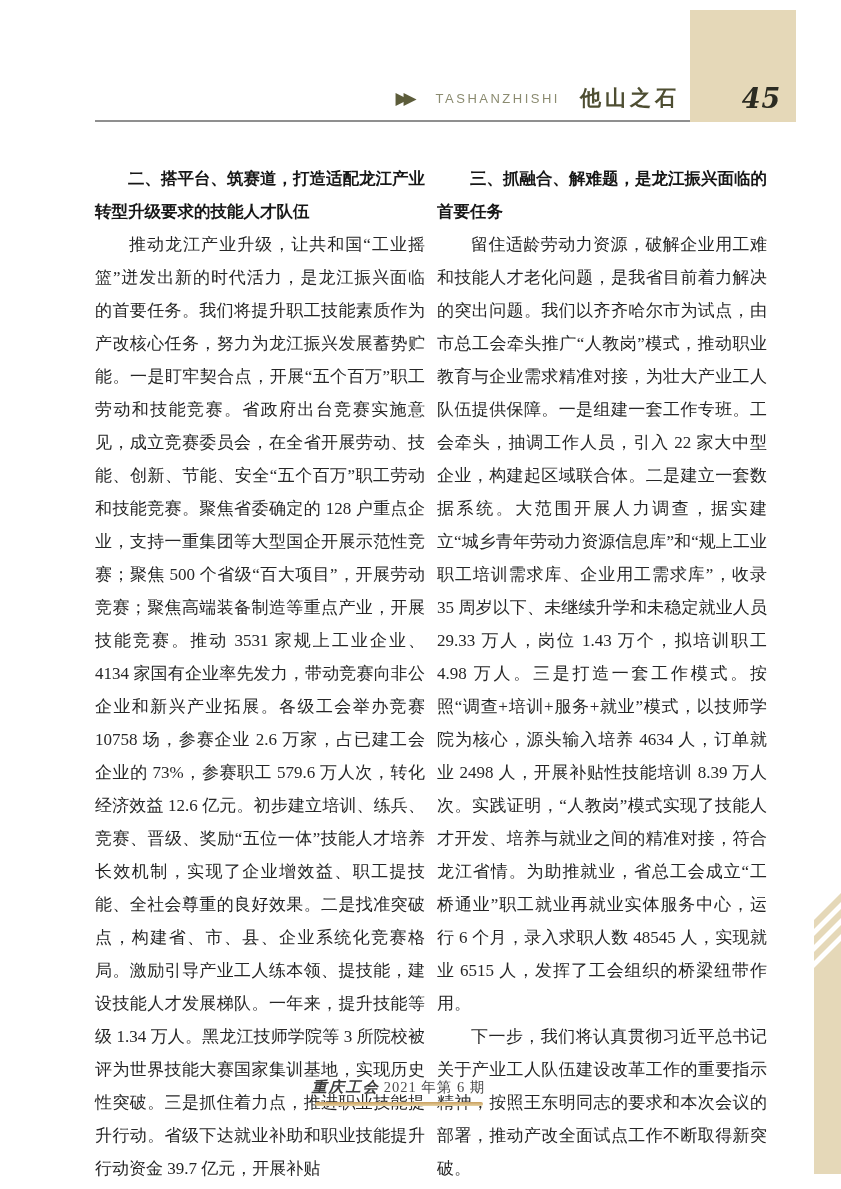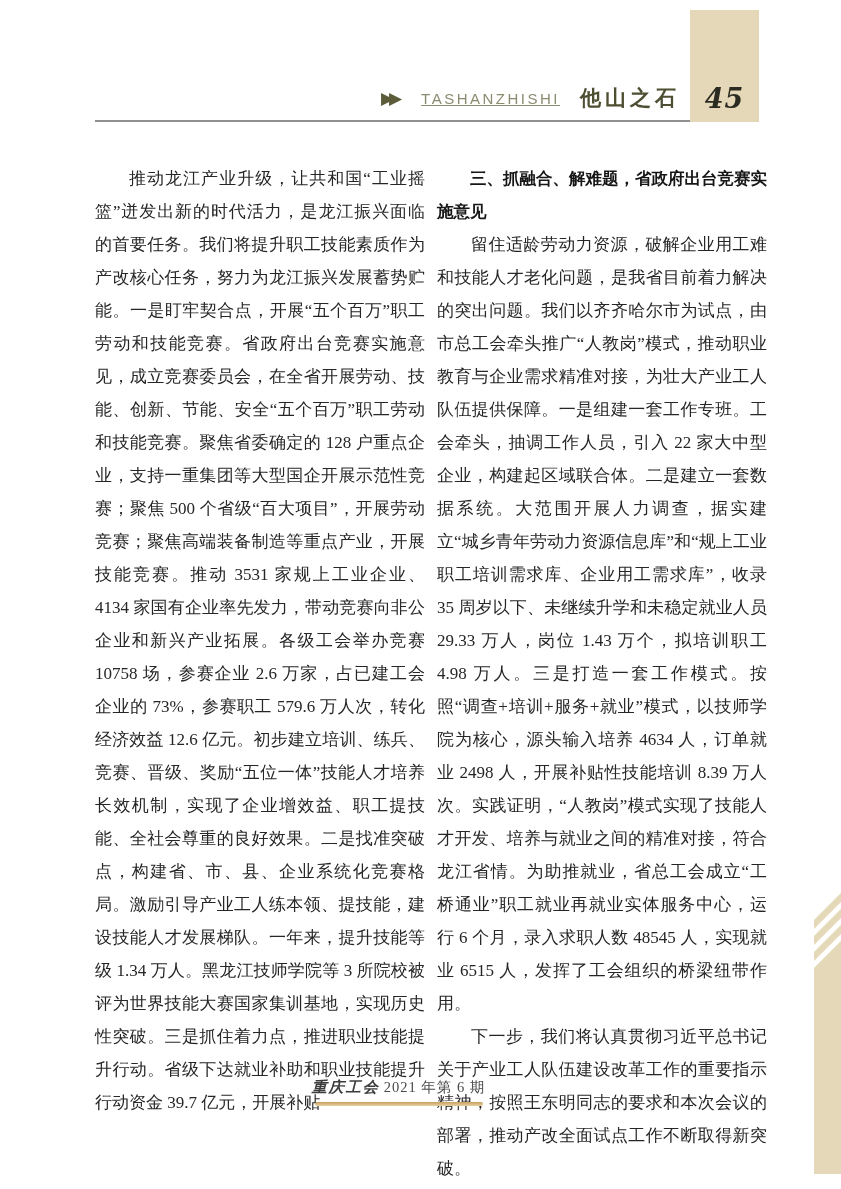--- a/index.html
+++ b/index.html
@@ -8,21 +8,21 @@
     background:#ffffff;
     position:relative;
     font-family:"Liberation Serif","DejaVu Serif",serif;
     color:#262626;
     overflow:hidden;
   }
   
   .page-num-box{
     position:absolute;left:690px;top:10px;width:69px;height:112px;
     background:#e5d8b8;
-    display:flex;align-items:flex-end;justify-content:center;
+    display:flex;align-items:flex-end;justify-content:center;padding-left:37px;
   }
   .page-num{
     font-family:"DejaVu Serif",serif;
     font-weight:bold;font-style:italic;
     font-size:27px;color:#2b2b22;
     padding-bottom:8px;letter-spacing:1px;
   }
   .header-rule{
     position:absolute;left:95px;top:120px;width:595px;height:2px;
     background:#8f8f8f;
@@ -31,21 +31,21 @@
     position:absolute;left:95px;top:78px;width:585px;height:40px;
     display:flex;justify-content:flex-end;align-items:center;gap:20px;
   }
   .arrow-icon{
     color:#5c5c3a;font-size:17px;letter-spacing:-5px;
     font-family:"DejaVu Sans",sans-serif;line-height:1;
     padding-right:4px;
   }
   .section-pinyin{
     font-family:"Liberation Sans",sans-serif;
-    font-size:15px;color:#8b8b70;letter-spacing:2.5px;text-decoration:underline;
+    font-size:13px;color:#8b8b70;letter-spacing:2.5px;
   }
   .section-title{
     font-family:"Liberation Sans",sans-serif;
     font-size:21px;font-weight:bold;color:#4e4e32;letter-spacing:4px;
   }
   
   .columns{
     position:absolute;left:95px;top:162px;width:672px;
     display:flex;gap:12px;
   }
@@ -91,24 +91,25 @@
 
 <div class="header-row">
   <span class="arrow-icon">▶▶</span>
   <span class="section-pinyin">TASHANZHISHI</span>
   <span class="section-title">他山之石</span>
 </div>
 <div class="header-rule"></div>
 
 <div class="columns">
   <div class="col">
+    <p class="heading">二、搭平台、筑赛道，打造适配龙江产业转型升级要求的技能人才队伍</p>
     <p class="indent">推动龙江产业升级，让共和国“工业摇篮”迸发出新的时代活力，是龙江振兴面临的首要任务。我们将提升职工技能素质作为产改核心任务，努力为龙江振兴发展蓄势贮能。一是盯牢契合点，开展“五个百万”职工劳动和技能竞赛。省政府出台竞赛实施意见，成立竞赛委员会，在全省开展劳动、技能、创新、节能、安全“五个百万”职工劳动和技能竞赛。聚焦省委确定的 128 户重点企业，支持一重集团等大型国企开展示范性竞赛；聚焦 500 个省级“百大项目”，开展劳动竞赛；聚焦高端装备制造等重点产业，开展技能竞赛。推动 3531 家规上工业企业、4134 家国有企业率先发力，带动竞赛向非公企业和新兴产业拓展。各级工会举办竞赛 10758 场，参赛企业 2.6 万家，占已建工会企业的 73%，参赛职工 579.6 万人次，转化经济效益 12.6 亿元。初步建立培训、练兵、竞赛、晋级、奖励“五位一体”技能人才培养长效机制，实现了企业增效益、职工提技能、全社会尊重的良好效果。二是找准突破点，构建省、市、县、企业系统化竞赛格局。激励引导产业工人练本领、提技能，建设技能人才发展梯队。一年来，提升技能等级 1.34 万人。黑龙江技师学院等 3 所院校被评为世界技能大赛国家集训基地，实现历史性突破。三是抓住着力点，推进职业技能提升行动。省级下达就业补助和职业技能提升行动资金 39.7 亿元，开展补贴</p>
   </div>
   <div class="col">
-    <p class="heading">三、抓融合、解难题，省政府出台竞赛实施意见</p>
+    <p class="heading">三、抓融合、解难题，是龙江振兴面临的首要任务</p>
     <p class="indent">留住适龄劳动力资源，破解企业用工难和技能人才老化问题，是我省目前着力解决的突出问题。我们以齐齐哈尔市为试点，由市总工会牵头推广“人教岗”模式，推动职业教育与企业需求精准对接，为壮大产业工人队伍提供保障。一是组建一套工作专班。工会牵头，抽调工作人员，引入 22 家大中型企业，构建起区域联合体。二是建立一套数据系统。大范围开展人力调查，据实建立“城乡青年劳动力资源信息库”和“规上工业职工培训需求库、企业用工需求库”，收录 35 周岁以下、未继续升学和未稳定就业人员 29.33 万人，岗位 1.43 万个，拟培训职工 4.98 万人。三是打造一套工作模式。按照“调查+培训+服务+就业”模式，以技师学院为核心，源头输入培养 4634 人，订单就业 2498 人，开展补贴性技能培训 8.39 万人次。实践证明，“人教岗”模式实现了技能人才开发、培养与就业之间的精准对接，符合龙江省情。为助推就业，省总工会成立“工桥通业”职工就业再就业实体服务中心，运行 6 个月，录入求职人数 48545 人，实现就业 6515 人，发挥了工会组织的桥梁纽带作用。</p>
     <p class="indent">下一步，我们将认真贯彻习近平总书记关于产业工人队伍建设改革工作的重要指示精神，按照王东明同志的要求和本次会议的部署，推动产改全面试点工作不断取得新突破。</p>
 
   </div>
 </div>
 
 <div class="footer">
   <span class="mag-name">重庆工会</span>
   <span class="issue">2021 年第 6 期</span>
   <div class="footer-underline"></div>

